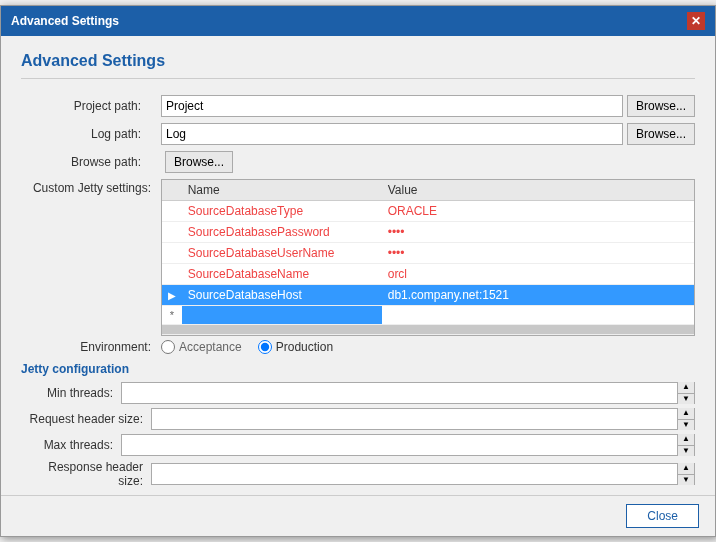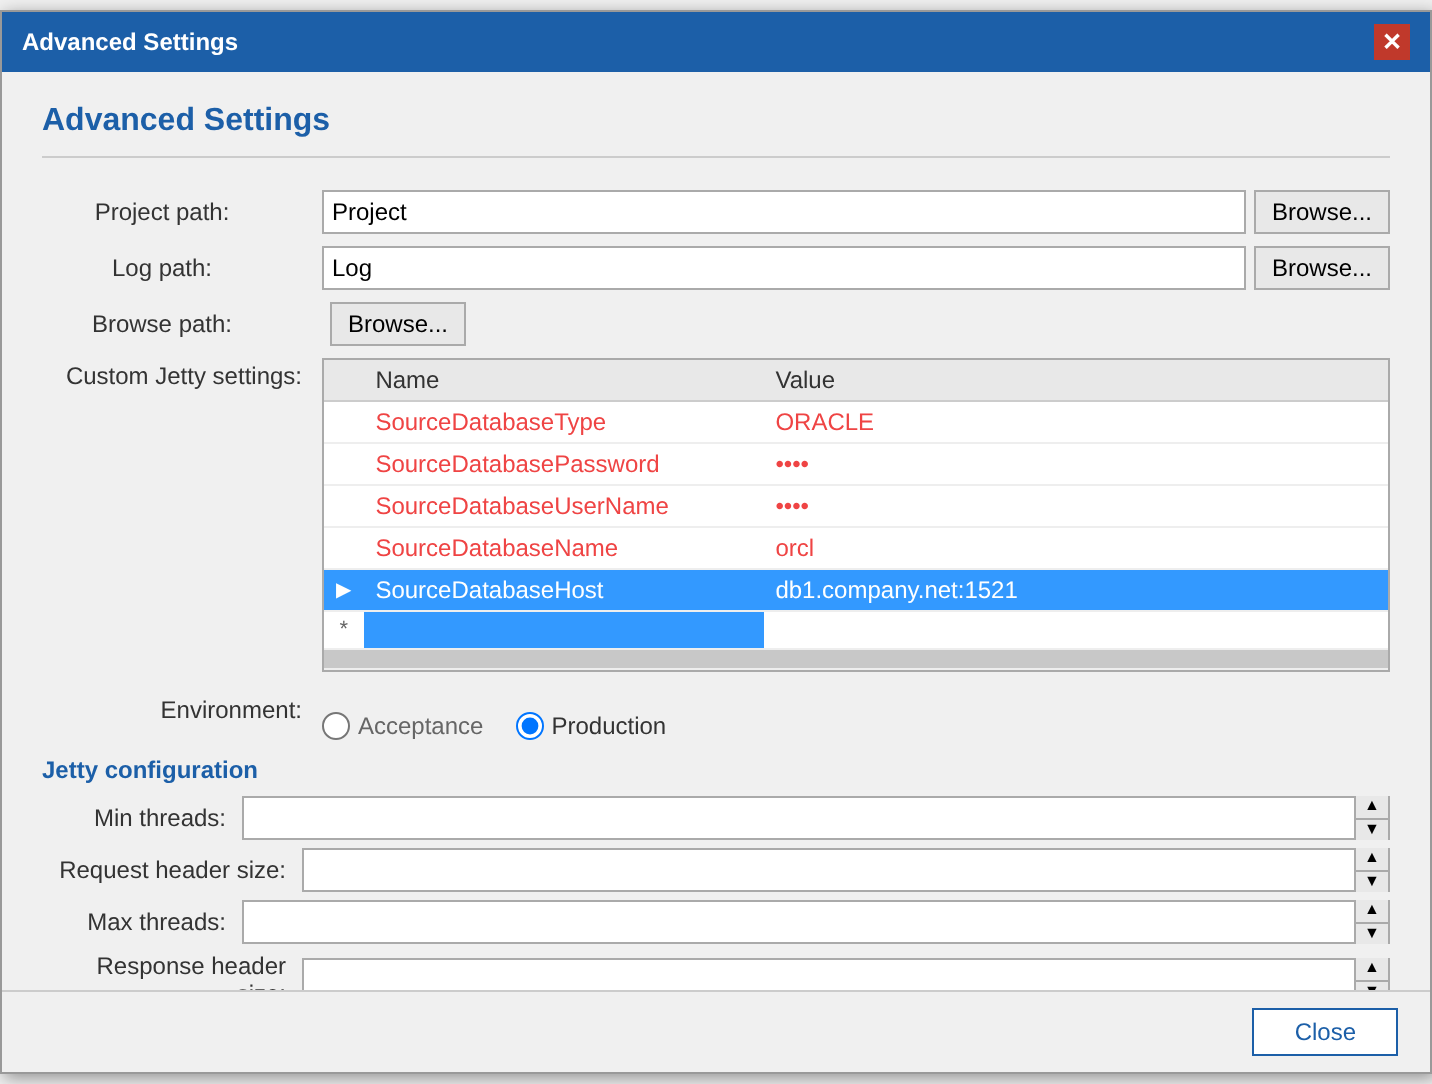--- a/index.html
+++ b/index.html
@@ -60,21 +60,21 @@
       border-bottom: 1px solid #ccc;
       padding-bottom: 8px;
     }
     .form-row {
       display: flex;
       align-items: center;
       margin-bottom: 6px;
     }
     .form-label {
       width: 140px;
-      text-align: center;
+      text-align: right;
       padding-right: 20px;
       color: #333;
       flex-shrink: 0;
     }
     .form-input {
       flex: 1;
       height: 22px;
       border: 1px solid #aaa;
       padding: 2px 4px;
       font-size: 12px;
@@ -165,21 +165,20 @@
       width: 140px;
       text-align: right;
       padding-right: 10px;
       color: #333;
       flex-shrink: 0;
     }
     .radio-group {
       display: flex;
       align-items: center;
       gap: 16px;
-      margin-top: 16px;
     }
     .radio-option {
       display: flex;
       align-items: center;
       gap: 4px;
       cursor: pointer;
     }
     .radio-input {
       cursor: pointer;
       width: 14px;

